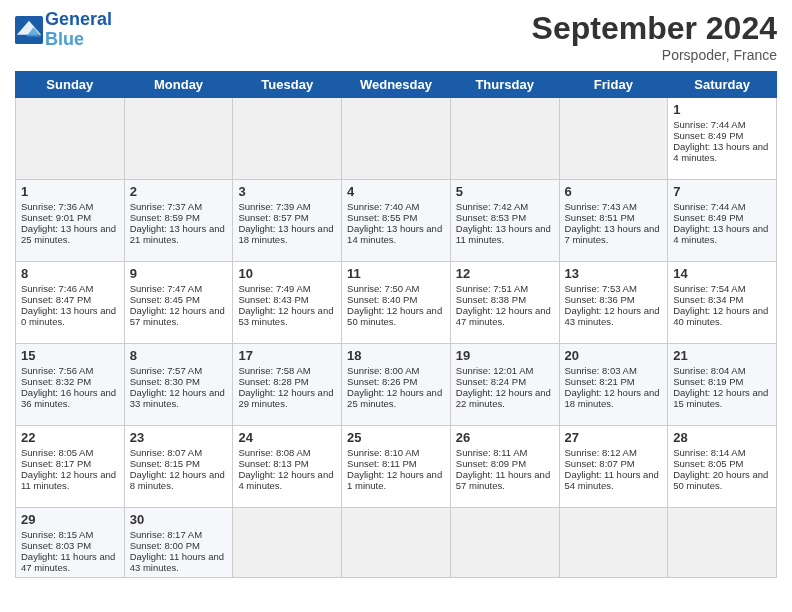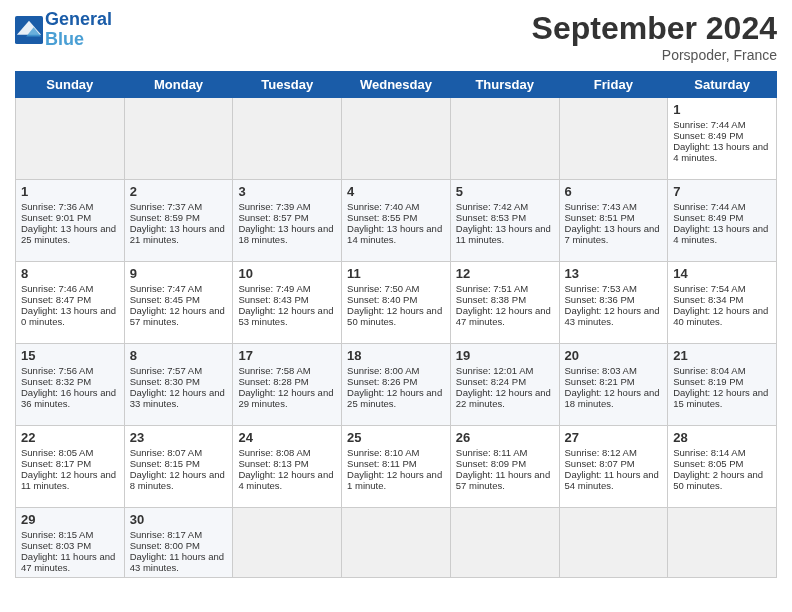--- a/index.html
+++ b/index.html
@@ -307,21 +307,21 @@
           <td>
         <span class="day-num">27</span>
         <span>Sunrise: 8:12 AM</span><br>
         <span>Sunset: 8:07 PM</span><br>
         <span>Daylight: 11 hours and 54 minutes.</span>
       </td>
           <td>
         <span class="day-num">28</span>
         <span>Sunrise: 8:14 AM</span><br>
         <span>Sunset: 8:05 PM</span><br>
-        <span>Daylight: 2 hours and 50 minutes.</span>
+        <span>Daylight: 20 hours and 50 minutes.</span>
       </td>
         </tr>
         <tr class="last-row">
           <td>
         <span class="day-num">29</span>
         <span>Sunrise: 8:15 AM</span><br>
         <span>Sunset: 8:03 PM</span><br>
         <span>Daylight: 11 hours and 47 minutes.</span>
       </td>
           <td>

